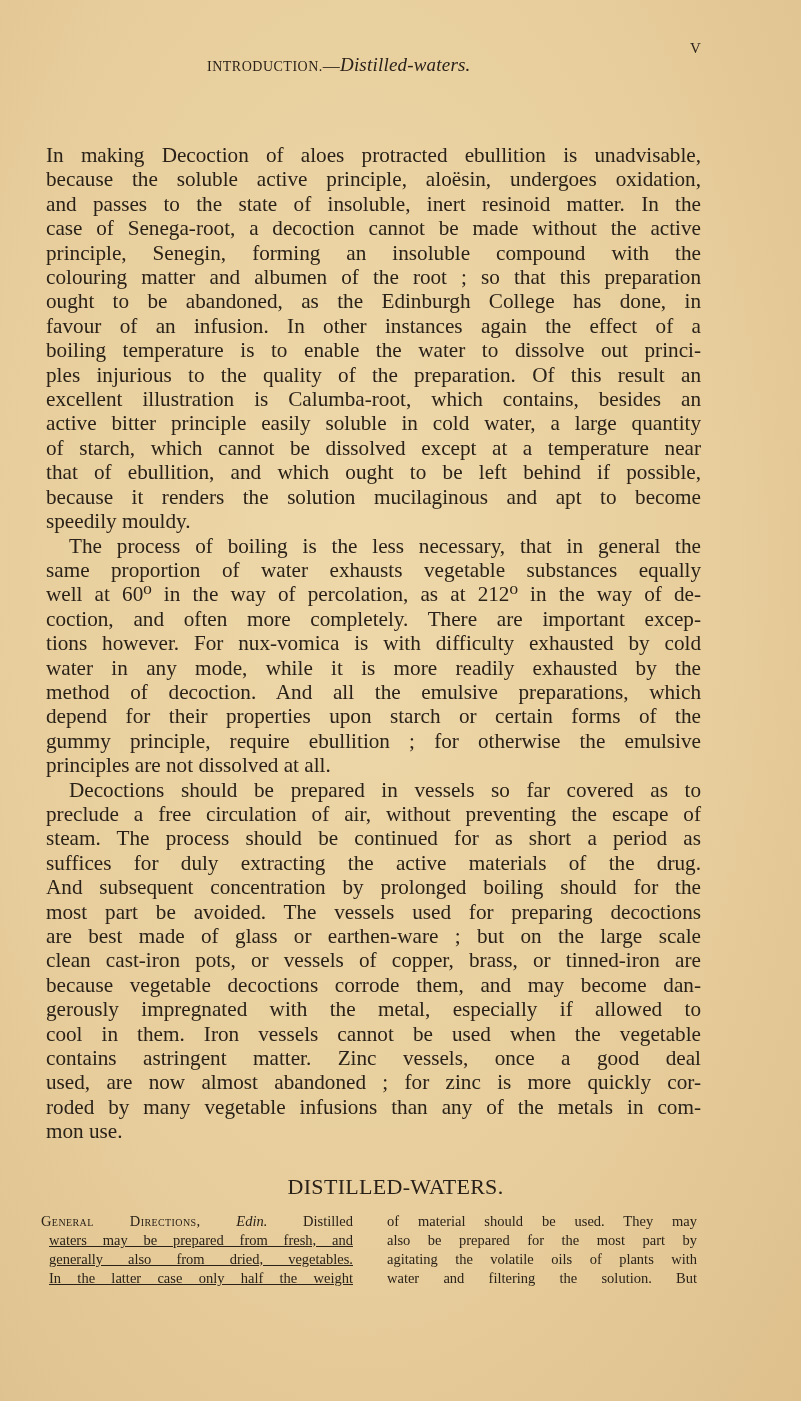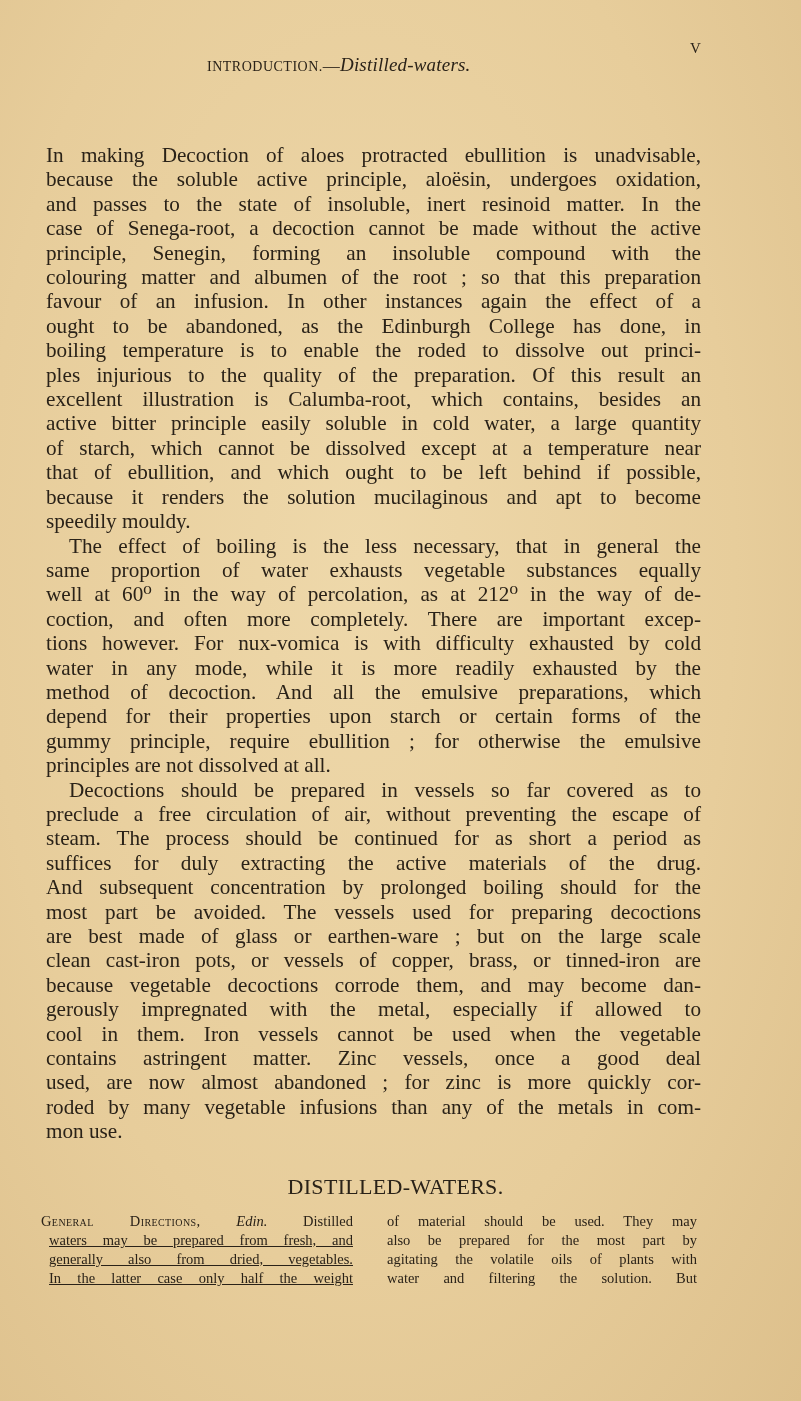--- a/index.html
+++ b/index.html
@@ -57,33 +57,33 @@
   </div>
 
   <div class="body-text" id="body-text">
       <p>
         <span class="line">In making Decoction of aloes protracted ebullition is unadvisable,</span>
         <span class="line">because the soluble active principle, aloësin, undergoes oxidation,</span>
         <span class="line">and passes to the state of insoluble, inert resinoid matter. In the</span>
         <span class="line">case of Senega-root, a decoction cannot be made without the active</span>
         <span class="line">principle, Senegin, forming an insoluble compound with the</span>
         <span class="line">colouring matter and albumen of the root ; so that this preparation</span>
+        <span class="line">ought to be abandoned, as the Edinburgh College has done, in</span>
         <span class="line">favour of an infusion. In other instances again the effect of a</span>
-        <span class="line">ought to be abandoned, as the Edinburgh College has done, in</span>
-        <span class="line">boiling temperature is to enable the roded to dissolve out princi-</span>
+        <span class="line">boiling temperature is to enable the water to dissolve out princi-</span>
         <span class="line">ples injurious to the quality of the preparation. Of this result an</span>
         <span class="line">excellent illustration is Calumba-root, which contains, besides an</span>
         <span class="line">active bitter principle easily soluble in cold water, a large quantity</span>
         <span class="line">of starch, which cannot be dissolved except at a temperature near</span>
         <span class="line">that of ebullition, and which ought to be left behind if possible,</span>
         <span class="line">because it renders the solution mucilaginous and apt to become</span>
         <span class="line last">speedily mouldy.</span>
       </p>
       <p>
-        <span class="line" style="padding-left: 23px;">The effect of boiling is the less necessary, that in general the</span>
+        <span class="line" style="padding-left: 23px;">The process of boiling is the less necessary, that in general the</span>
         <span class="line">same proportion of water exhausts vegetable substances equally</span>
         <span class="line">well at 60⁰ in the way of percolation, as at 212⁰ in the way of de-</span>
         <span class="line">coction, and often more completely. There are important excep-</span>
         <span class="line">tions however. For nux-vomica is with difficulty exhausted by cold</span>
         <span class="line">water in any mode, while it is more readily exhausted by the</span>
         <span class="line">method of decoction. And all the emulsive preparations, which</span>
         <span class="line">depend for their properties upon starch or certain forms of the</span>
         <span class="line">gummy principle, require ebullition ; for otherwise the emulsive</span>
         <span class="line last">principles are not dissolved at all.</span>
       </p>

